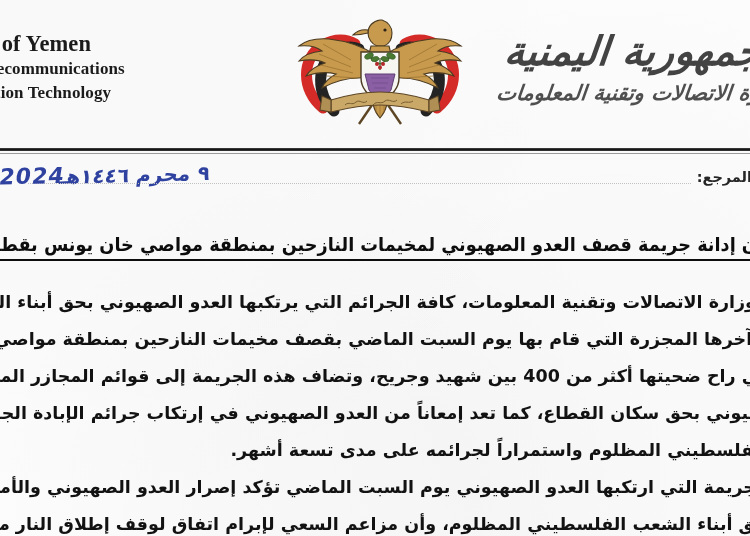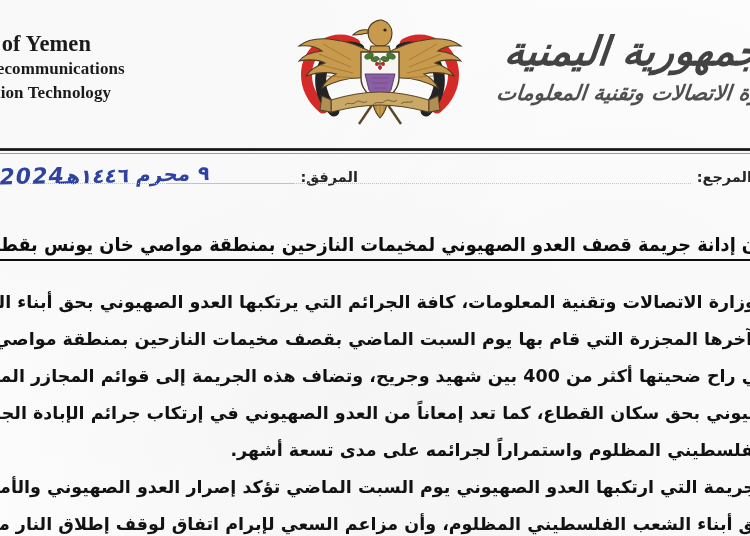--- a/index.html
+++ b/index.html
@@ -325,24 +325,20 @@
 
   <div class="rule-wrap">
     <div class="rule-thick"></div>
     <div class="rule-thin"></div>
   </div>
 
   <div class="meta">
 
     <div class="hand-date-hijri">٩ محرم ١٤٤٦هـ</div>
 
-    <div class="meta-field" id="field-attachment">
-      <span class="meta-label">المرفق:</span>
-      <span class="dots"></span>
-    </div>
 
     <div class="meta-field" id="field-reference">
       <span class="meta-label">المرجع:</span>
       <span class="dots"></span>
     </div>
 
     <div class="hand-date-greg">7/2024</div>
   </div>
 
   <div class="doc-body">

